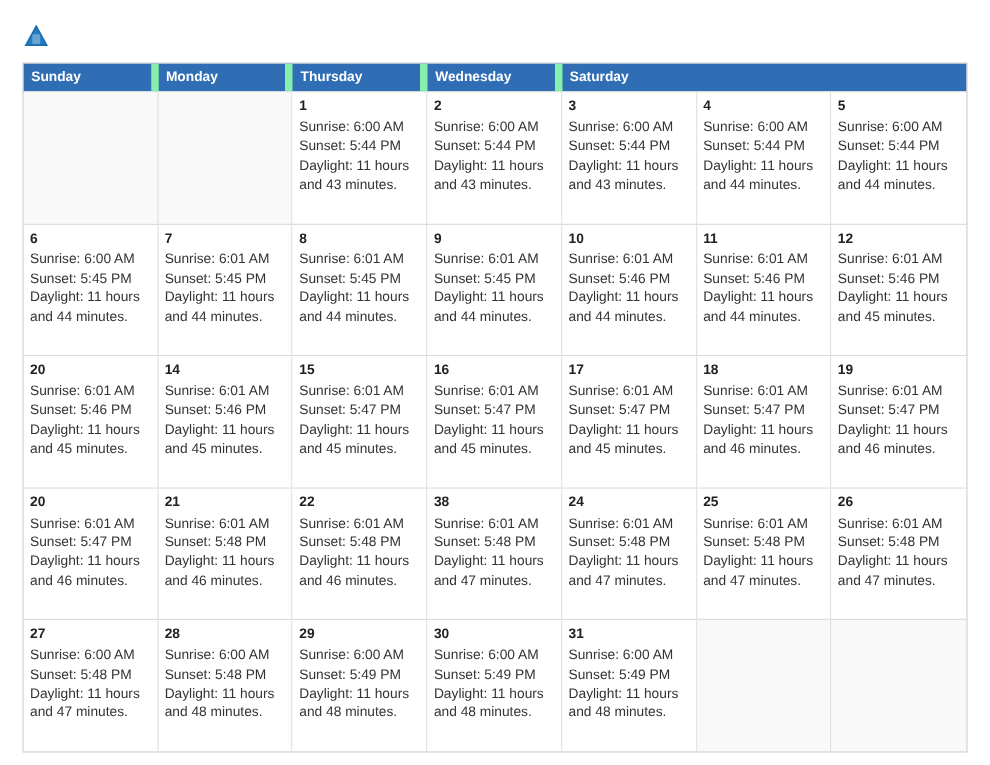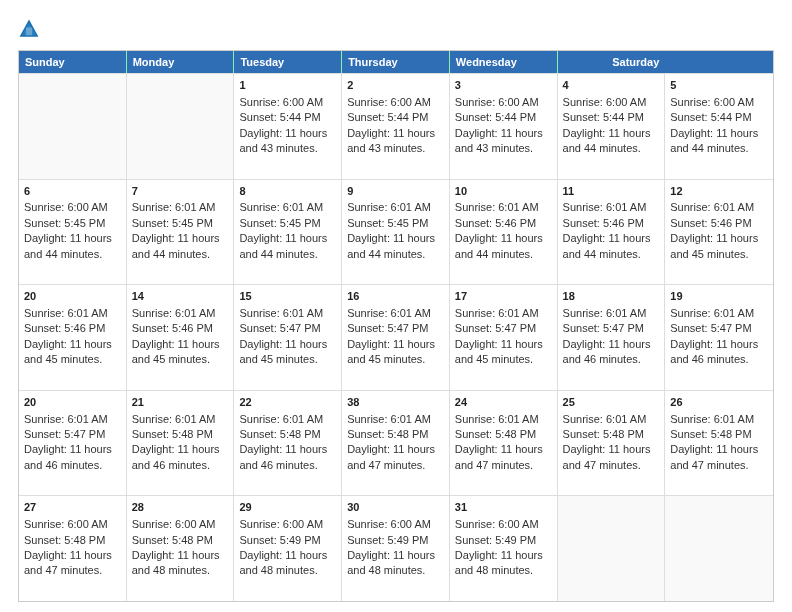--- a/index.html
+++ b/index.html
@@ -62,23 +62,23 @@
       display: grid;
       grid-template-columns: repeat(7, 1fr);
       background: #2f6db5;
     }
     .cal-header-cell {
       color: #fff;
       font-size: 11px;
       font-weight: bold;
       padding: 5px 6px;
       text-align: left;
-      border-right: 1px solid #86efac;
-    }
-    .cal-header-cell:last-child { border-right: none; text-align: right; }
+      border-right: 6px solid #86efac;
+    }
+    .cal-header-cell:last-child { border-right: none; }
     .cal-body {
       flex: 1;
       display: flex;
       flex-direction: column;
     }
     .cal-row {
       display: grid;
       grid-template-columns: repeat(7, 1fr);
       flex: 1;
       border-top: 1px solid #ddd;
@@ -126,21 +126,20 @@
     <div class="title-block">
       <div class="month-title"></div>
       <div class="subtitle"></div>
     </div>
   </div>
 
   <div class="calendar">
     <div class="cal-header">
     <div class="cal-header-cell">Sunday</div>
         <div class="cal-header-cell">Monday</div>
-        <div class="cal-header-cell">Tuesday</div>
         <div class="cal-header-cell">Thursday</div>
         <div class="cal-header-cell">Wednesday</div>
         <div class="cal-header-cell">Saturday</div>
       </div>
     <div class="cal-body">
     <div class="cal-row">
           <div class="cal-cell empty"></div>
           <div class="cal-cell empty"></div>
           <div class="cal-cell">
             <span class="day-num">1</span>

